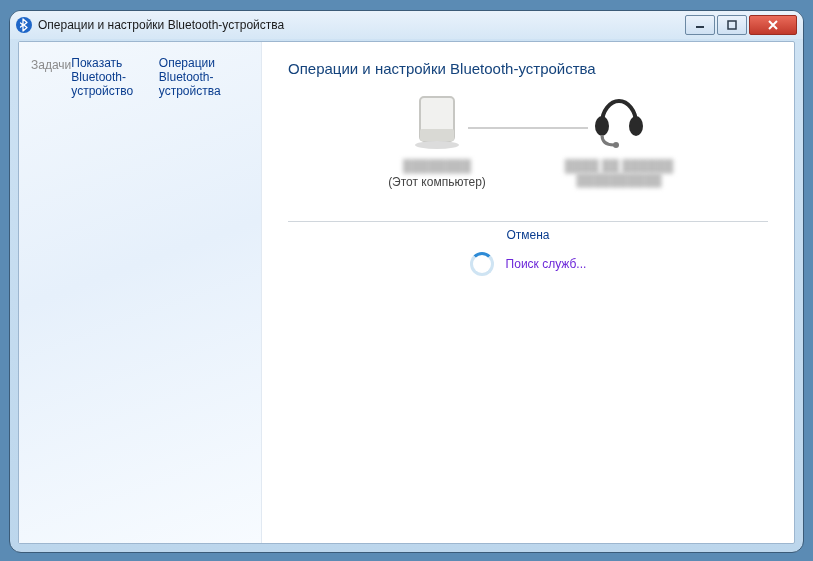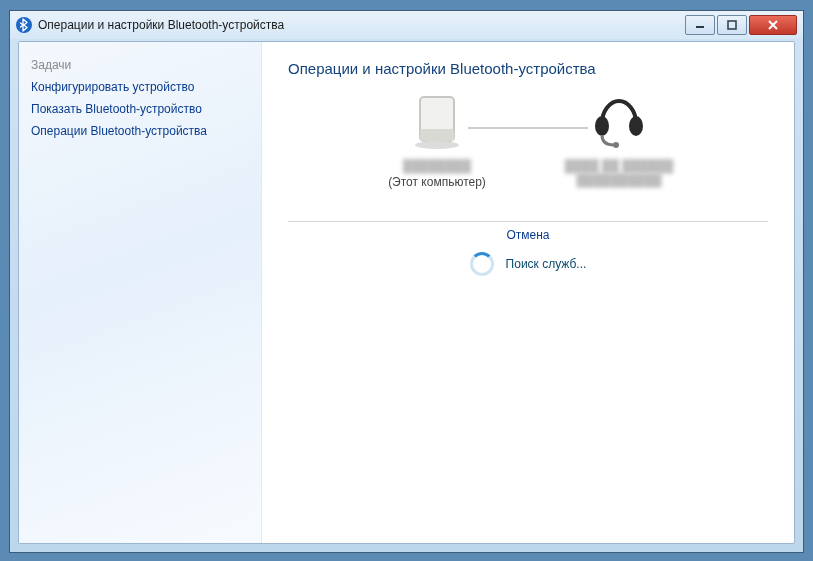--- a/index.html
+++ b/index.html
@@ -1,42 +1,42 @@
 <!DOCTYPE html>
 <html><head>
 <meta charset="utf-8">
 <style>
   html,body{margin:0;padding:0;font-family:"Segoe UI",Tahoma,sans-serif;font-size:12px;color:#000;background:#5b8bb4}
-  .window{position:relative;margin:10px auto;width:793px;height:541px;border:1px solid #3b5b78;border-radius:0;overflow:hidden;
+  .window{position:relative;margin:10px auto;width:793px;height:541px;border:1px solid #3b5b78;border-radius:12px;overflow:hidden;
     background:linear-gradient(#cfe3f4,#bcd6ec)}
   .titlebar{height:28px;display:flex;align-items:center;padding:0 6px;background:linear-gradient(#e9f2fb,#d6e7f6)}
   .title-icon{width:16px;height:16px;margin-right:6px}
   .title-text{color:#1a1a1a;font-size:12px}
   .win-btns{margin-left:auto;display:flex;gap:2px}
   .win-btn{width:28px;height:18px;border:1px solid #6b88a3;border-radius:2px;display:flex;align-items:center;justify-content:center;
     background:linear-gradient(#eaf2fb,#cfe1f3)}
   .win-btn.close{width:46px;background:linear-gradient(#ea6b5a,#c1392b);border-color:#9a2e22}
   .client{position:absolute;left:8px;right:8px;top:30px;bottom:8px;background:#fff;border:1px solid #9db6cf;border-radius:2px;display:flex}
   .sidebar{width:218px;padding:10px 12px;background:linear-gradient(160deg,#f3f8fd 0%,#e6f0fb 45%,#f7fbff 100%);
-    border-right:1px solid #e1e9f2;display:flex;flex-direction:column}
+    border-right:1px solid #e1e9f2;display:flex;flex-direction:row}
   .sb-heading{color:#8a8a8a;margin:6px 0 4px 0}
   .sb-link{color:#0a3d8f;margin:4px 0;cursor:pointer}
   .sb-spacer{flex:1}
   .main{flex:1;padding:18px 26px 10px 26px;position:relative}
   .page-title{color:#14437c;font-size:15px;margin-bottom:14px}
   .devices{display:flex;align-items:flex-start;justify-content:center;gap:12px;position:relative;height:130px}
   .dev{display:flex;flex-direction:column;align-items:center;width:170px}
   .dev-icon{width:62px;height:62px}
   .blurred{color:#bdbdbd;filter:blur(2.2px);font-size:12px;margin-top:6px;text-align:center;line-height:14px}
   .sub{color:#444;font-size:12px;margin-top:2px}
   .conn-line{position:absolute;top:36px;left:50%;transform:translateX(-50%);width:120px;height:2px;background:#cfcfcf}
   .hr{border:none;border-top:1px solid #d0d6dc;margin:0 0 6px 0}
   .cancel-row{display:flex;justify-content:center}
   .link-btn{color:#0a3d8f;cursor:pointer;font-size:12px}
-  .status-row{display:flex;align-items:center;justify-content:center;margin-top:10px;gap:12px;color:#0c4a6e}
+  .status-row{display:flex;align-items:center;justify-content:center;margin-top:10px;gap:12px;color:#6d28d9}
   .spinner{width:18px;height:18px;border:3px solid #cfe4f3;border-top-color:#2e8bd6;border-radius:50%}
 </style>
 </head>
 <body>
 
 <div class="window">
   <div class="titlebar">
     <span class="title-icon">
       <svg viewBox="0 0 16 16">
           <circle cx="8" cy="8" r="8" fill="#1e66c8"></circle>
@@ -59,21 +59,20 @@
         <svg width="12" height="10">
             <path d="M2 1l8 8M10 1l-8 8" stroke="#fff" stroke-width="2"></path>
           </svg>
       </div>
     </div>
   </div>
 
   <div class="client">
     <div class="sidebar">
       <div class="sb-heading">Задачи</div>
-      <div class="sb-link">Конфигурировать устройство</div>
       <div class="sb-link">Показать Bluetooth-устройство</div>
       <div class="sb-link">Операции Bluetooth-устройства</div>
       <div class="sb-spacer"></div>
     </div>
 
     <div class="main">
       <div class="page-title">Операции и настройки Bluetooth-устройства</div>
 
       <div class="devices">
         <div class="conn-line"></div>

